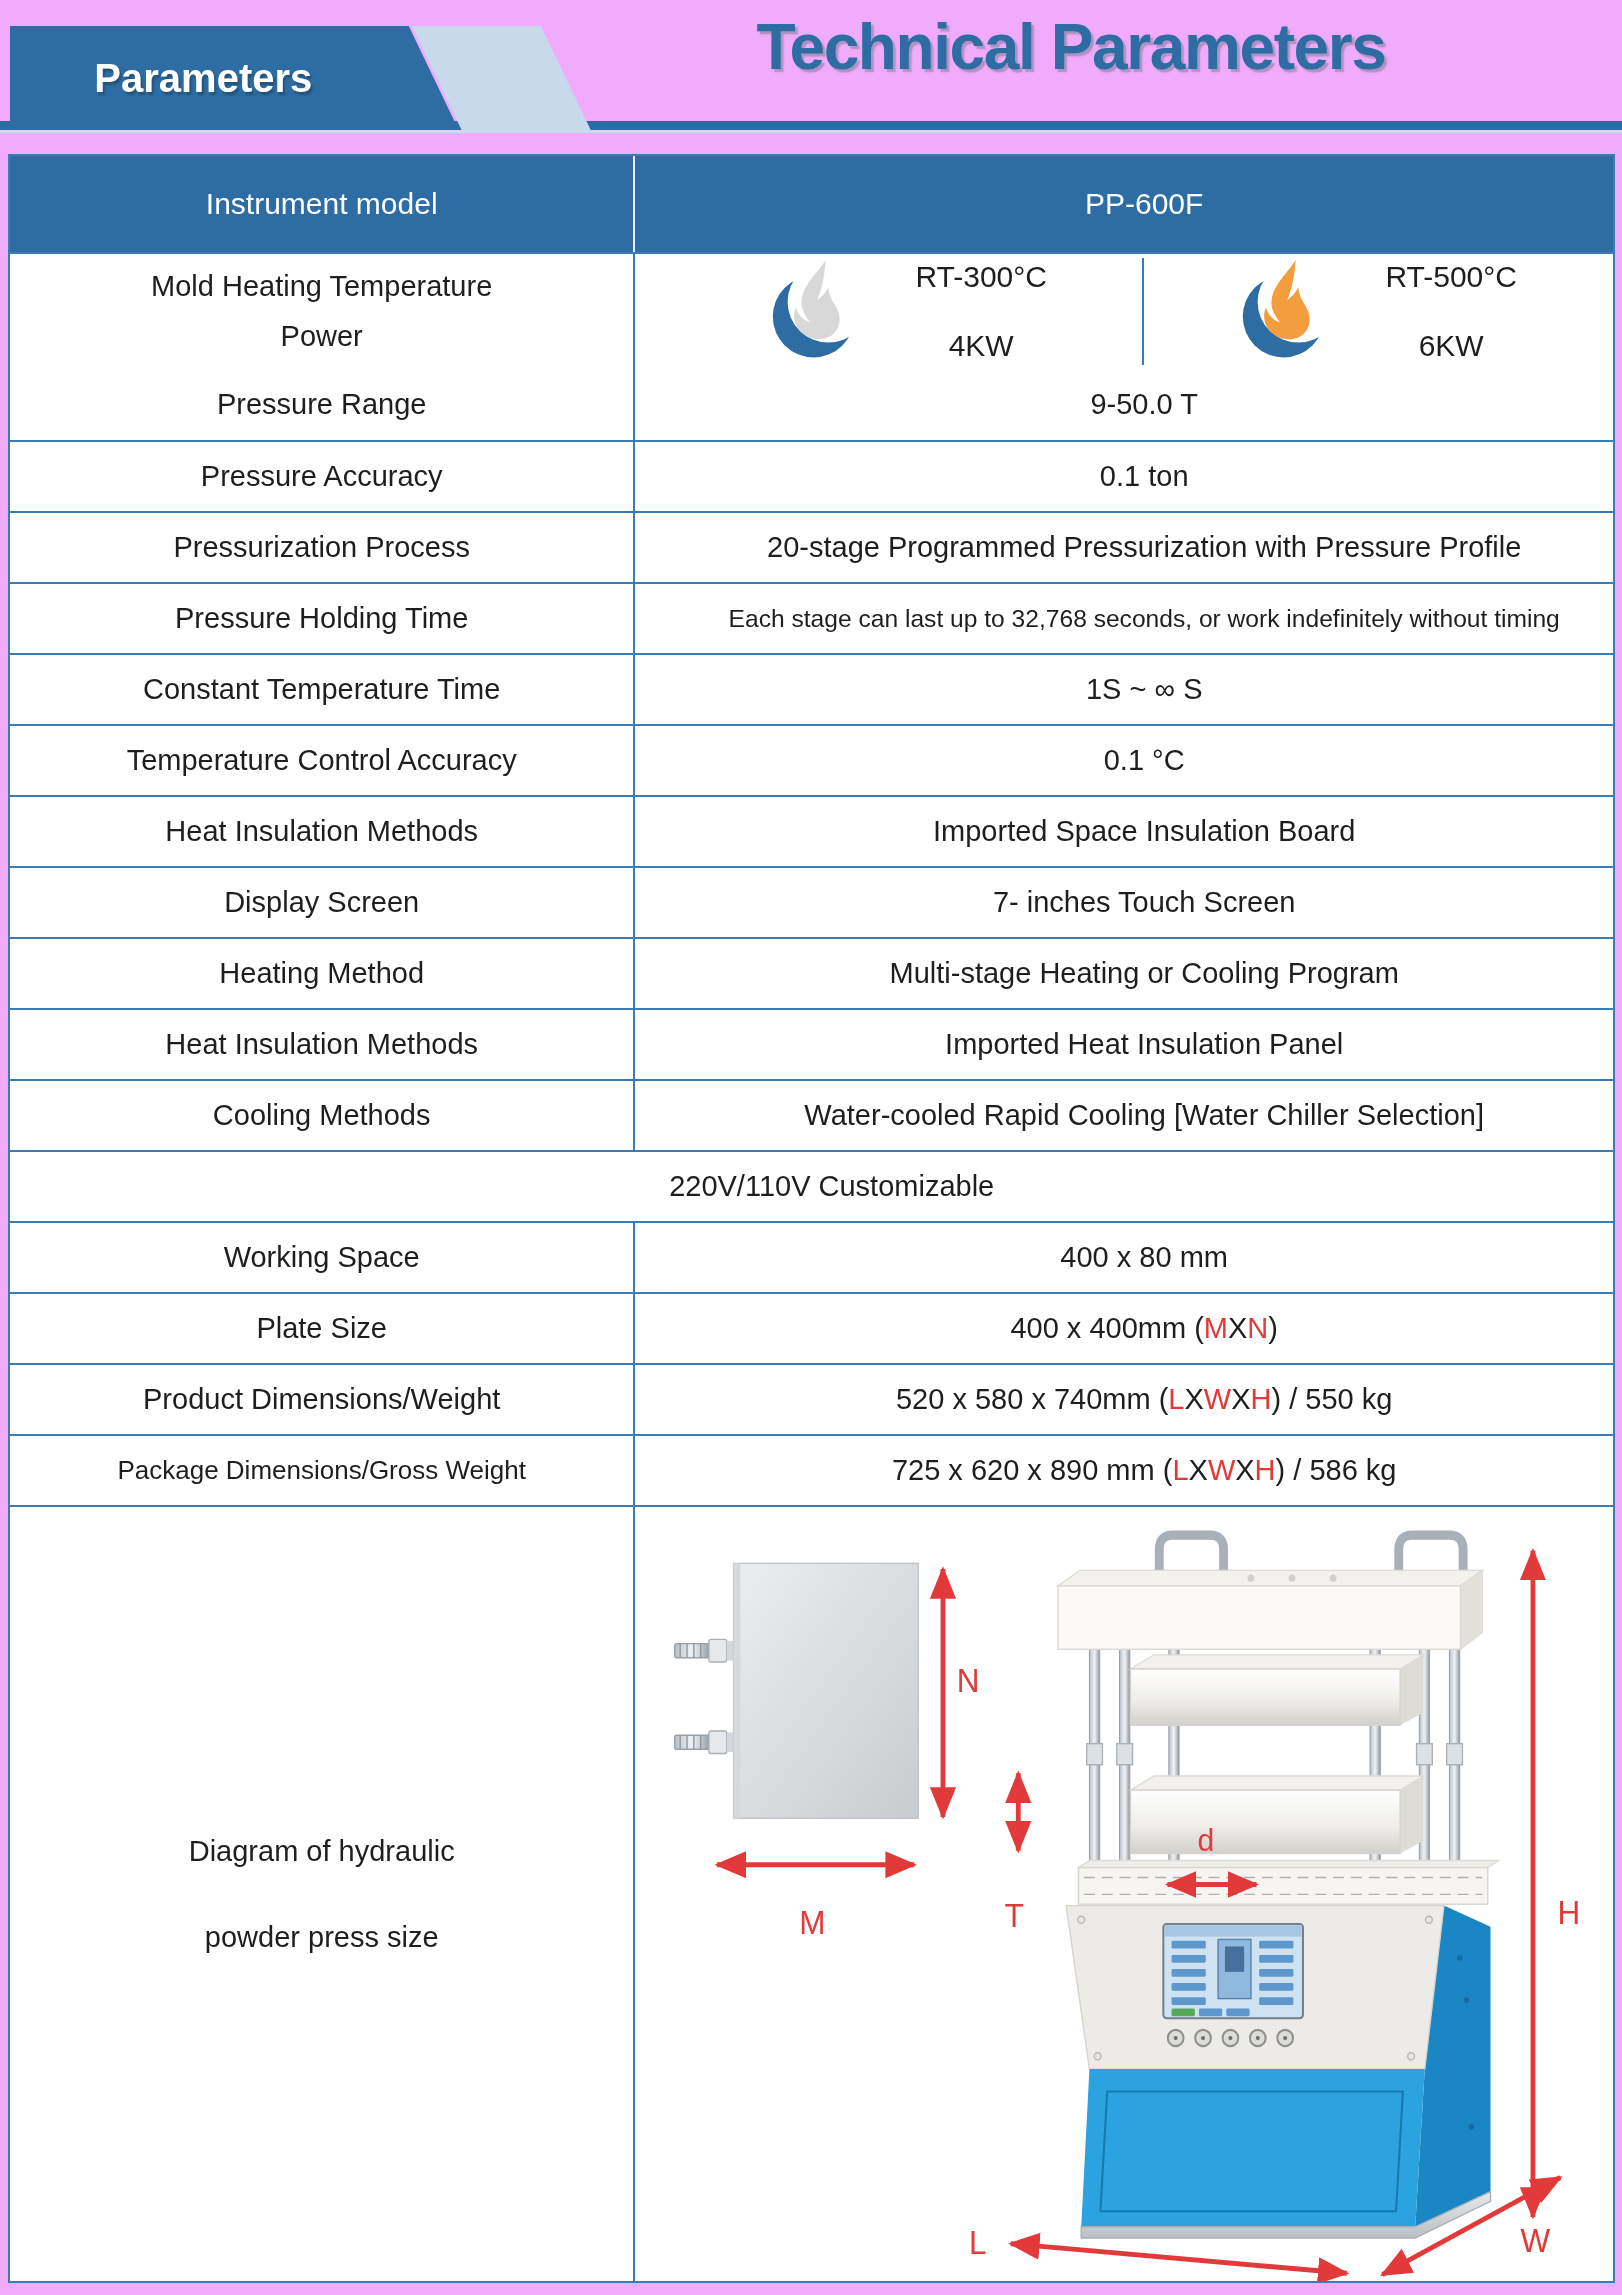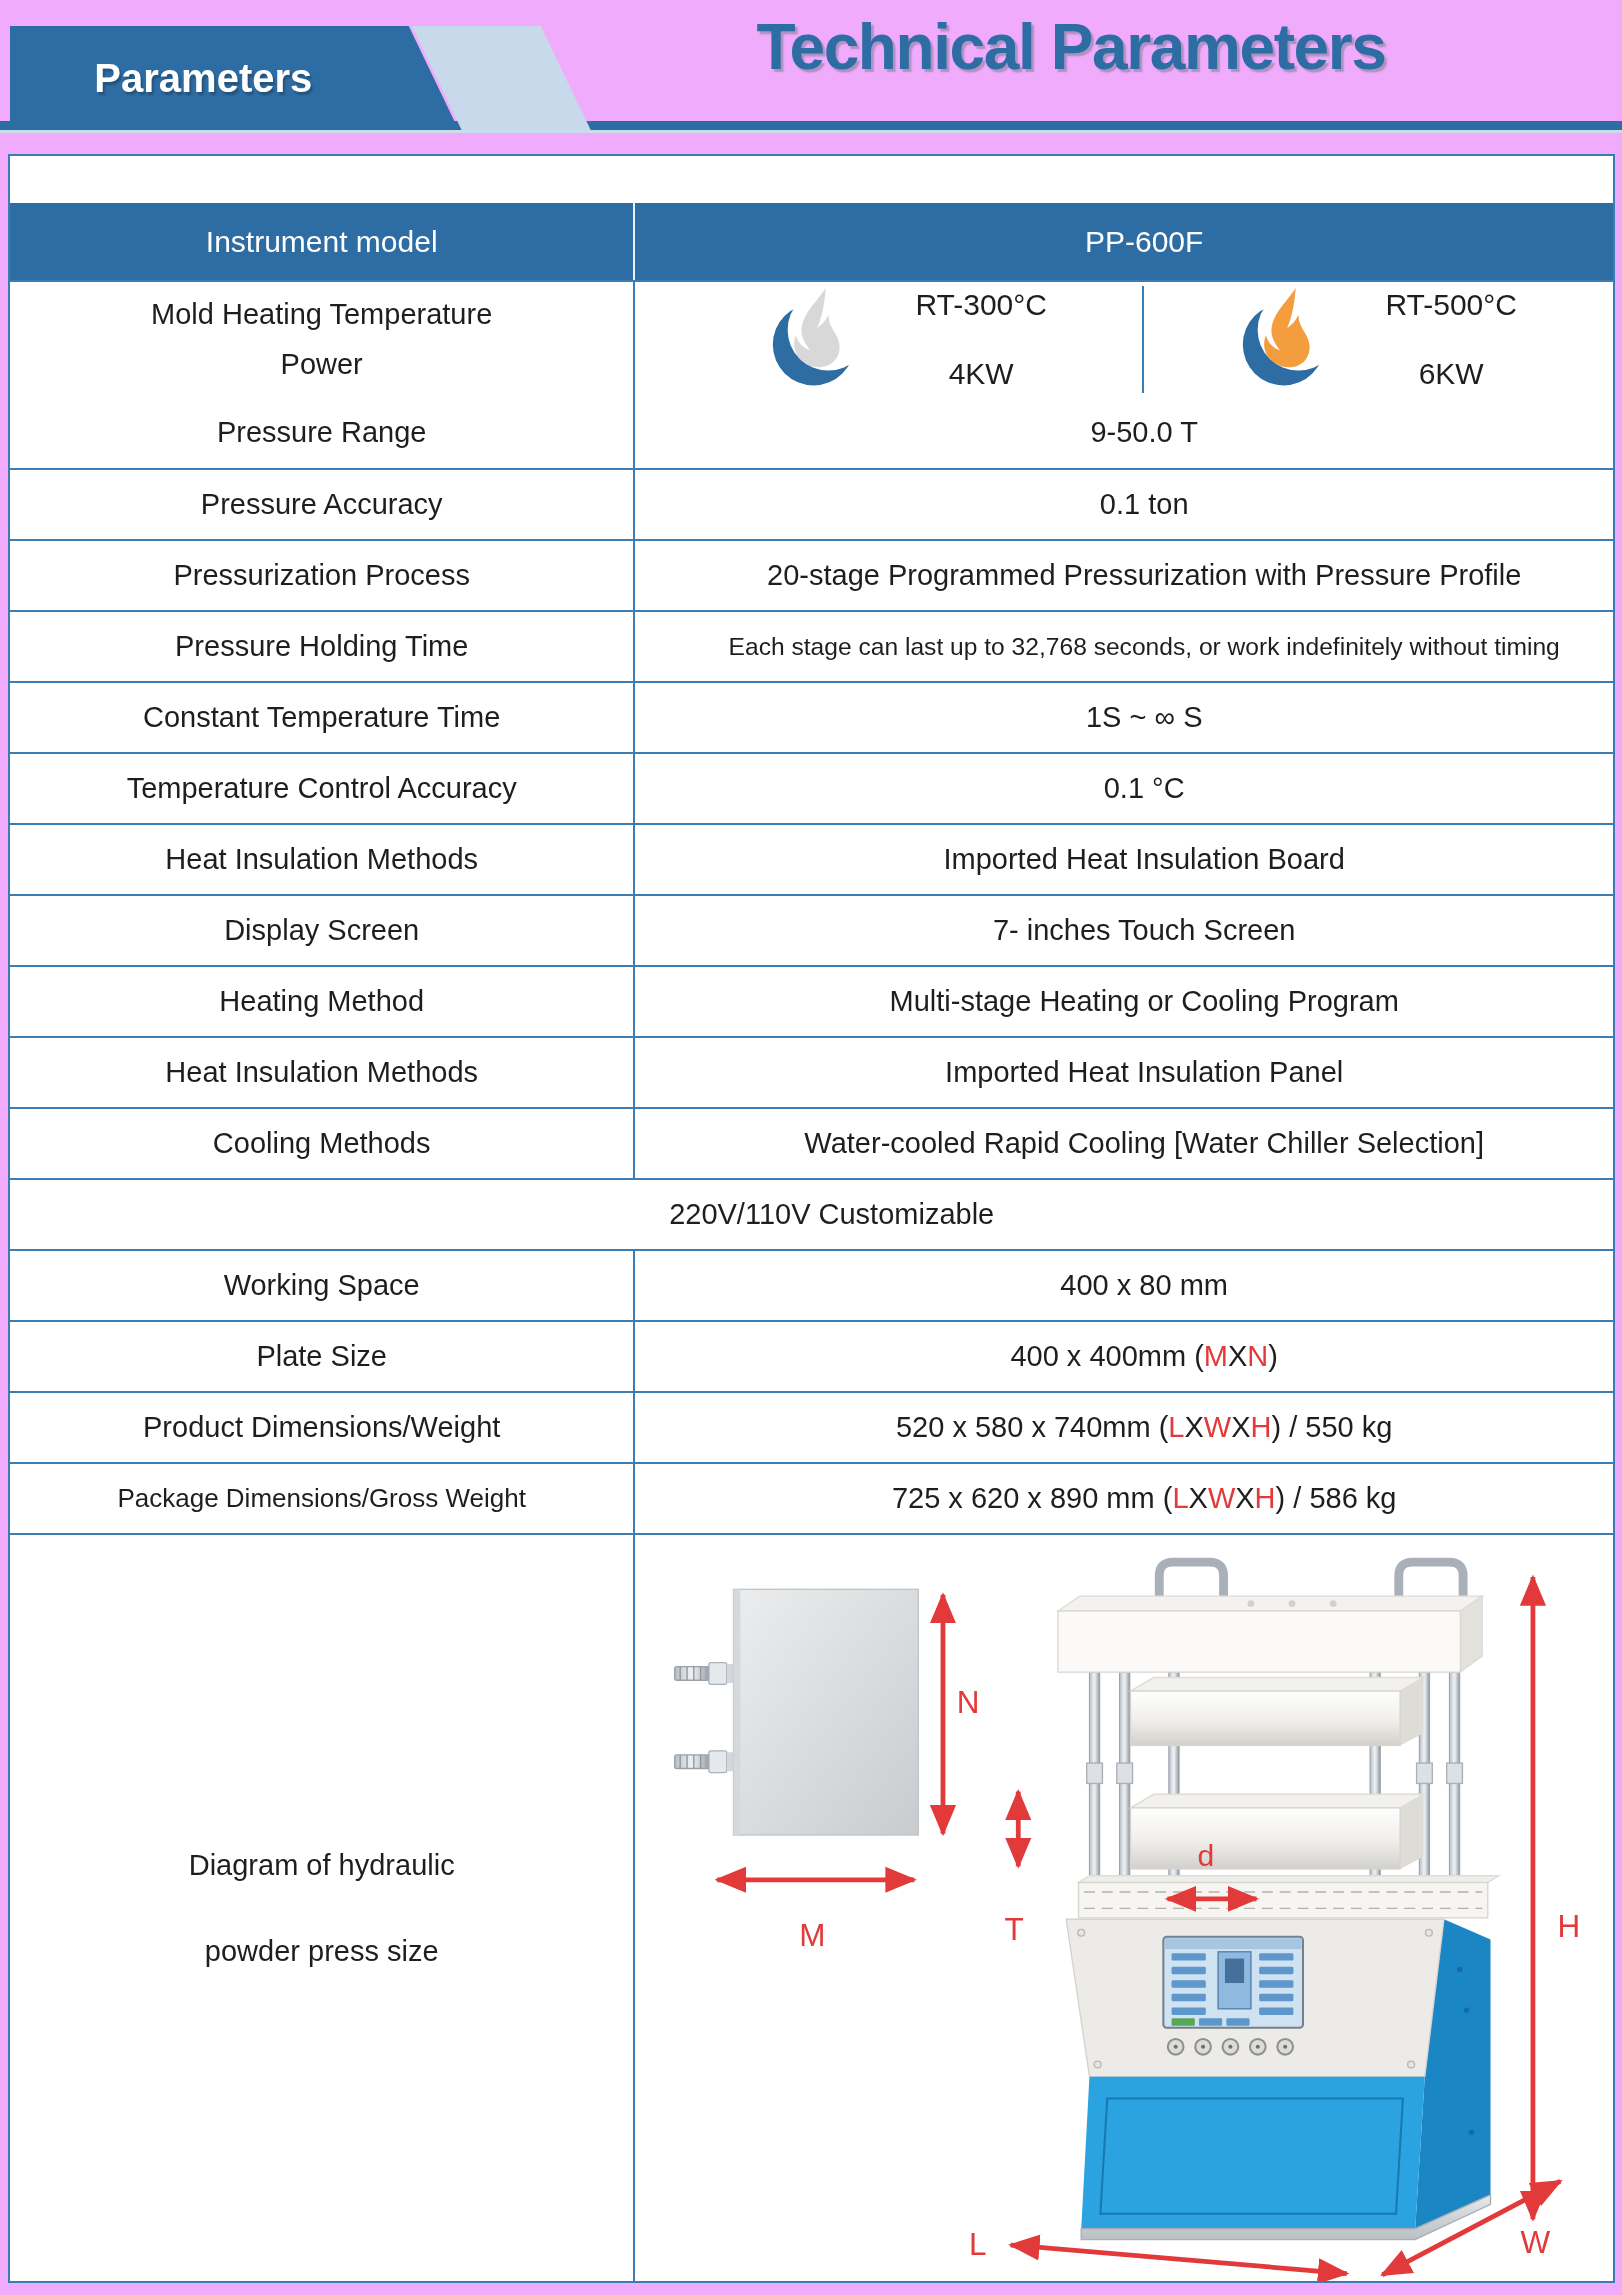--- a/index.html
+++ b/index.html
@@ -16,21 +16,21 @@
   .banner-text{display:block;width:66%;text-align:center;color:#fff;font-size:40px;font-weight:bold;text-shadow:2px 2.7px 2px rgba(25,45,65,.4);}
   .page-title{position:absolute;left:723px;top:9.6px;width:696px;text-align:center;font-size:64px;font-weight:bold;color:var(--accent);letter-spacing:-1.4px;text-shadow:2.7px 3.4px 1.4px rgba(110,120,135,.5);}
 
   
   .spec-table{position:absolute;left:8.2px;top:154px;width:1607px;height:2129px;box-sizing:border-box;border:2px solid var(--border);display:flex;flex-direction:column;background:#fff;}
   .tr{display:flex;border-top:2.7px solid var(--border);box-sizing:border-box;flex:none;}
   .tr:first-child{border-top:none;}
   .td{display:flex;align-items:center;justify-content:center;box-sizing:border-box;font-size:29px;text-align:center;}
   .td.label{width:625px;flex:none;border-right:2.7px solid var(--border);}
   .td.value{flex:1;padding-left:40px;}
-  .tr-header{height:77px;background:var(--accent);margin-top:47px;}
+  .tr-header{height:96px;background:var(--accent);}
   .tr-header .td{color:#fff;font-size:30px;}
   .tr-header .td.label{border-right-color:#e9f1f8;}
   .tr-mold{height:117px;}
   .mold-label{flex-direction:column;gap:18px;line-height:1.1;}
   .mold-value{padding:0;}
   .mold-cell{width:50%;display:flex;align-items:center;justify-content:center;gap:43px;box-sizing:border-box;}
   .mold-cell.first{border-right:2.7px solid var(--border);}
   .mold-texts{display:flex;flex-direction:column;gap:35px;align-items:center;font-size:30px;}
   .flame-icon{width:102px;height:107px;flex:none;}
   .flame-gray .flame{fill:var(--flame-gray);}
@@ -129,21 +129,21 @@
             <span>1S ~ ∞ S</span>
           </div>
         </div><div class="tr tr-std">
           <div class="td label">Temperature Control Accuracy</div>
           <div class="td value">
             <span>0.1 °C</span>
           </div>
         </div><div class="tr tr-std">
           <div class="td label">Heat Insulation Methods</div>
           <div class="td value">
-            <span>Imported Heat Insulation Board</span>
+            <span>Imported Space Insulation Board</span>
           </div>
         </div><div class="tr tr-std">
           <div class="td label">Display Screen</div>
           <div class="td value">
             <span>7- inches Touch Screen</span>
           </div>
         </div><div class="tr tr-std">
           <div class="td label">Heating Method</div>
           <div class="td value">
             <span>Multi-stage Heating or Cooling Program</span>

